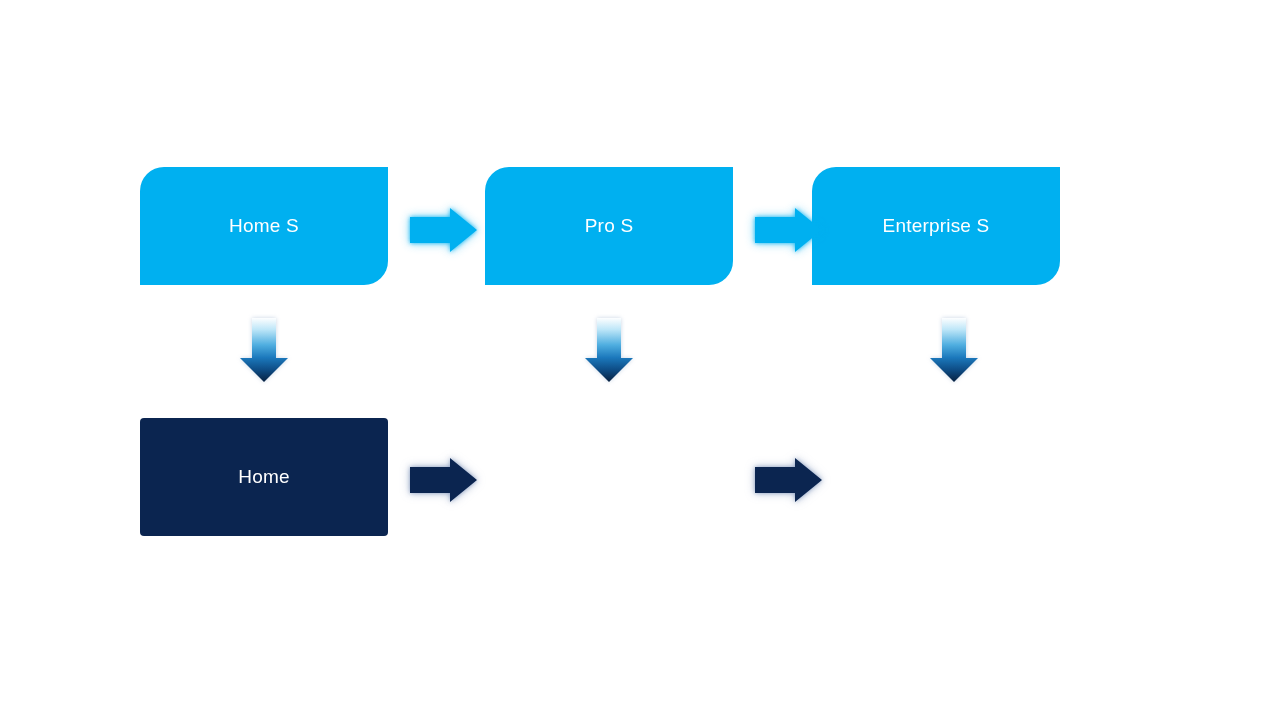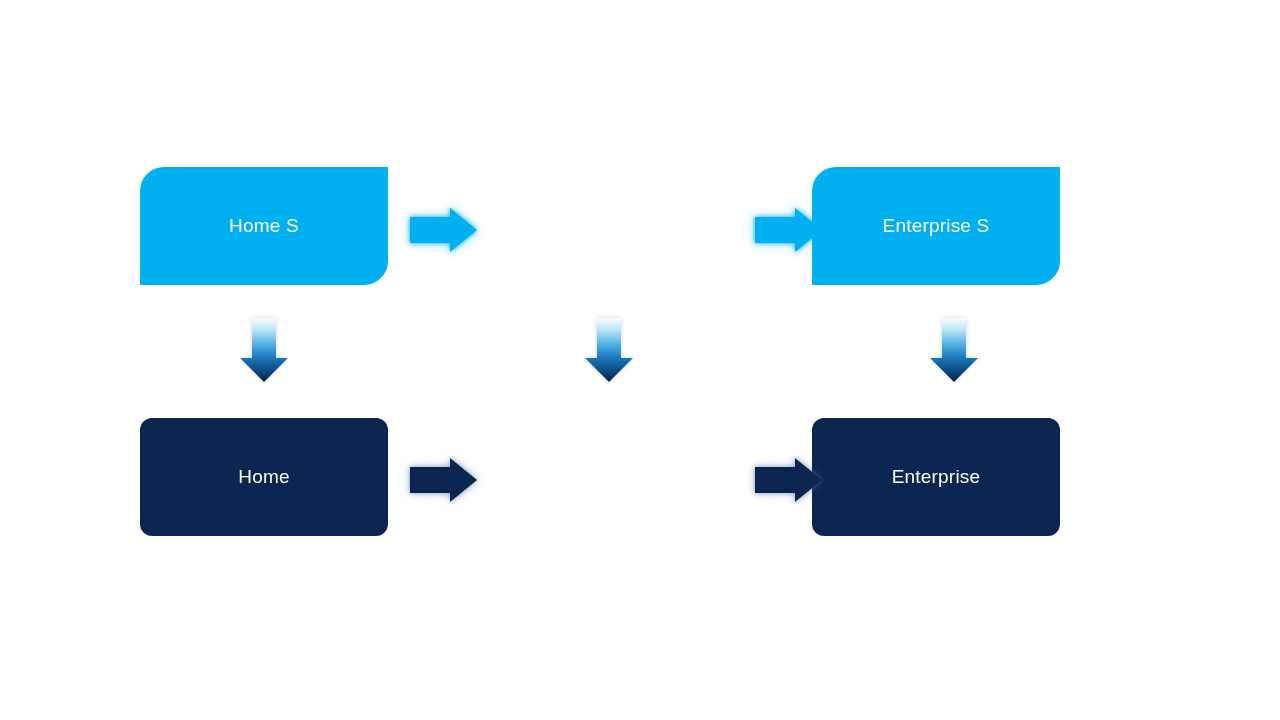--- a/index.html
+++ b/index.html
@@ -28,21 +28,21 @@
     box-sizing: border-box;
   }
   .node.top {
     top: 167px;
     background: var(--light-blue, #00B0F0);
     border-radius: 24px 0 24px 0;
   }
   .node.bottom {
     top: 418px;
     background: var(--dark-navy, #0B2550);
-    border-radius: 12px;
+    border-radius: 4px;
   }
   .col-0 { left: 140px; }
   .col-1 { left: 485px; }
   .col-2 { left: 812px; }
 
   .arrow-right {
     position: absolute;
     width: 67px;
     height: 44px;
   }
@@ -86,20 +86,23 @@
         <stop offset="0.62" stop-color="#1B78BC"></stop>
         <stop offset="0.82" stop-color="#0D4A82"></stop>
         <stop offset="1" stop-color="#08203F"></stop>
       </linearGradient>
     </defs>
   </svg>
 
   <div class="node top col-0">
     <span>Home S</span>
   </div>
+  <div class="node top col-1">
+    <span>Pro S</span>
+  </div>
   <div class="node top col-2">
     <span>Enterprise S</span>
   </div>
 
   <svg class="arrow-right light row-top gap-0" viewBox="0 0 67 44">
     <polygon points="0,9 40,9 40,0 67,22 40,44 40,35 0,35"></polygon>
   </svg>
   <svg class="arrow-right light row-top gap-1" viewBox="0 0 67 44">
     <polygon points="0,9 40,9 40,0 67,22 40,44 40,35 0,35"></polygon>
   </svg>
@@ -110,23 +113,20 @@
   <svg class="arrow-down dcol-1" viewBox="0 0 48 64">
     <polygon points="12,0 36,0 36,40 48,40 24,64 0,40 12,40" fill="url(#downgrad)"></polygon>
   </svg>
   <svg class="arrow-down dcol-2" viewBox="0 0 48 64">
     <polygon points="12,0 36,0 36,40 48,40 24,64 0,40 12,40" fill="url(#downgrad)"></polygon>
   </svg>
 
   <div class="node bottom col-0">
     <span>Home</span>
   </div>
-  <div class="node bottom col-2">
-    <span>Enterprise</span>
-  </div>
 
   <svg class="arrow-right dark row-bottom gap-0" viewBox="0 0 67 44">
     <polygon points="0,9 40,9 40,0 67,22 40,44 40,35 0,35"></polygon>
   </svg>
   <svg class="arrow-right dark row-bottom gap-1" viewBox="0 0 67 44">
     <polygon points="0,9 40,9 40,0 67,22 40,44 40,35 0,35"></polygon>
   </svg>
 
 </div>
 

